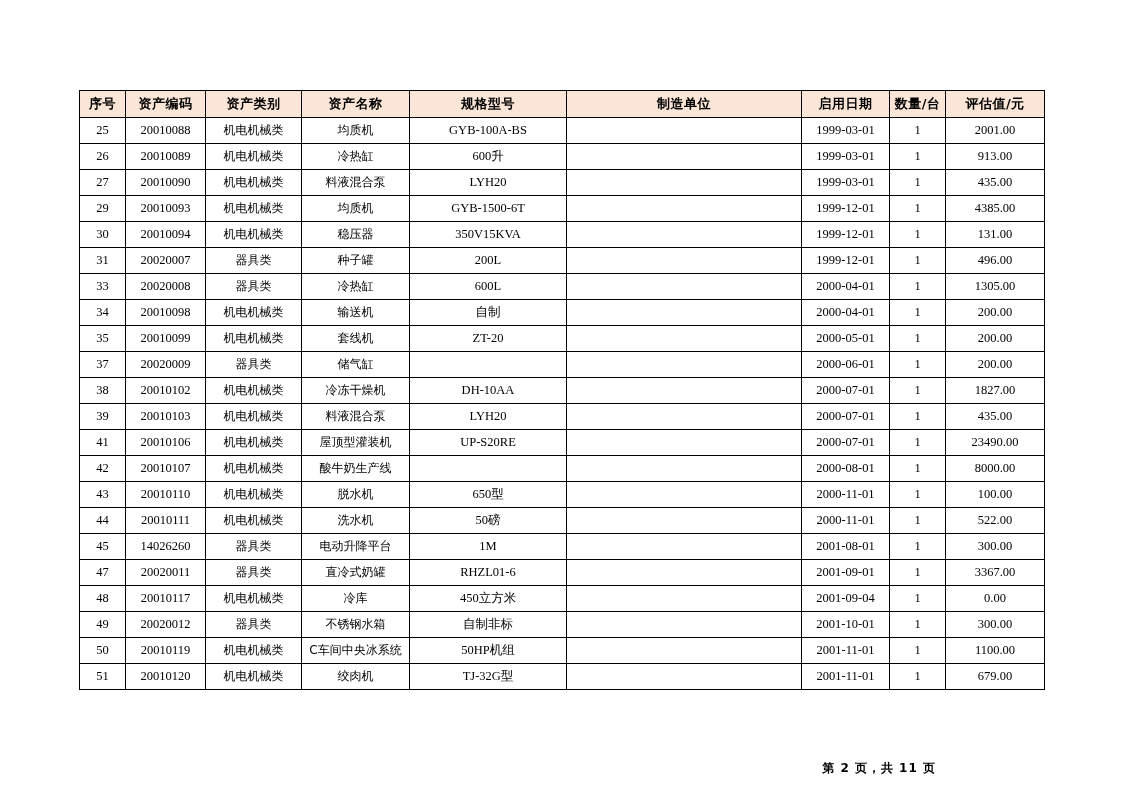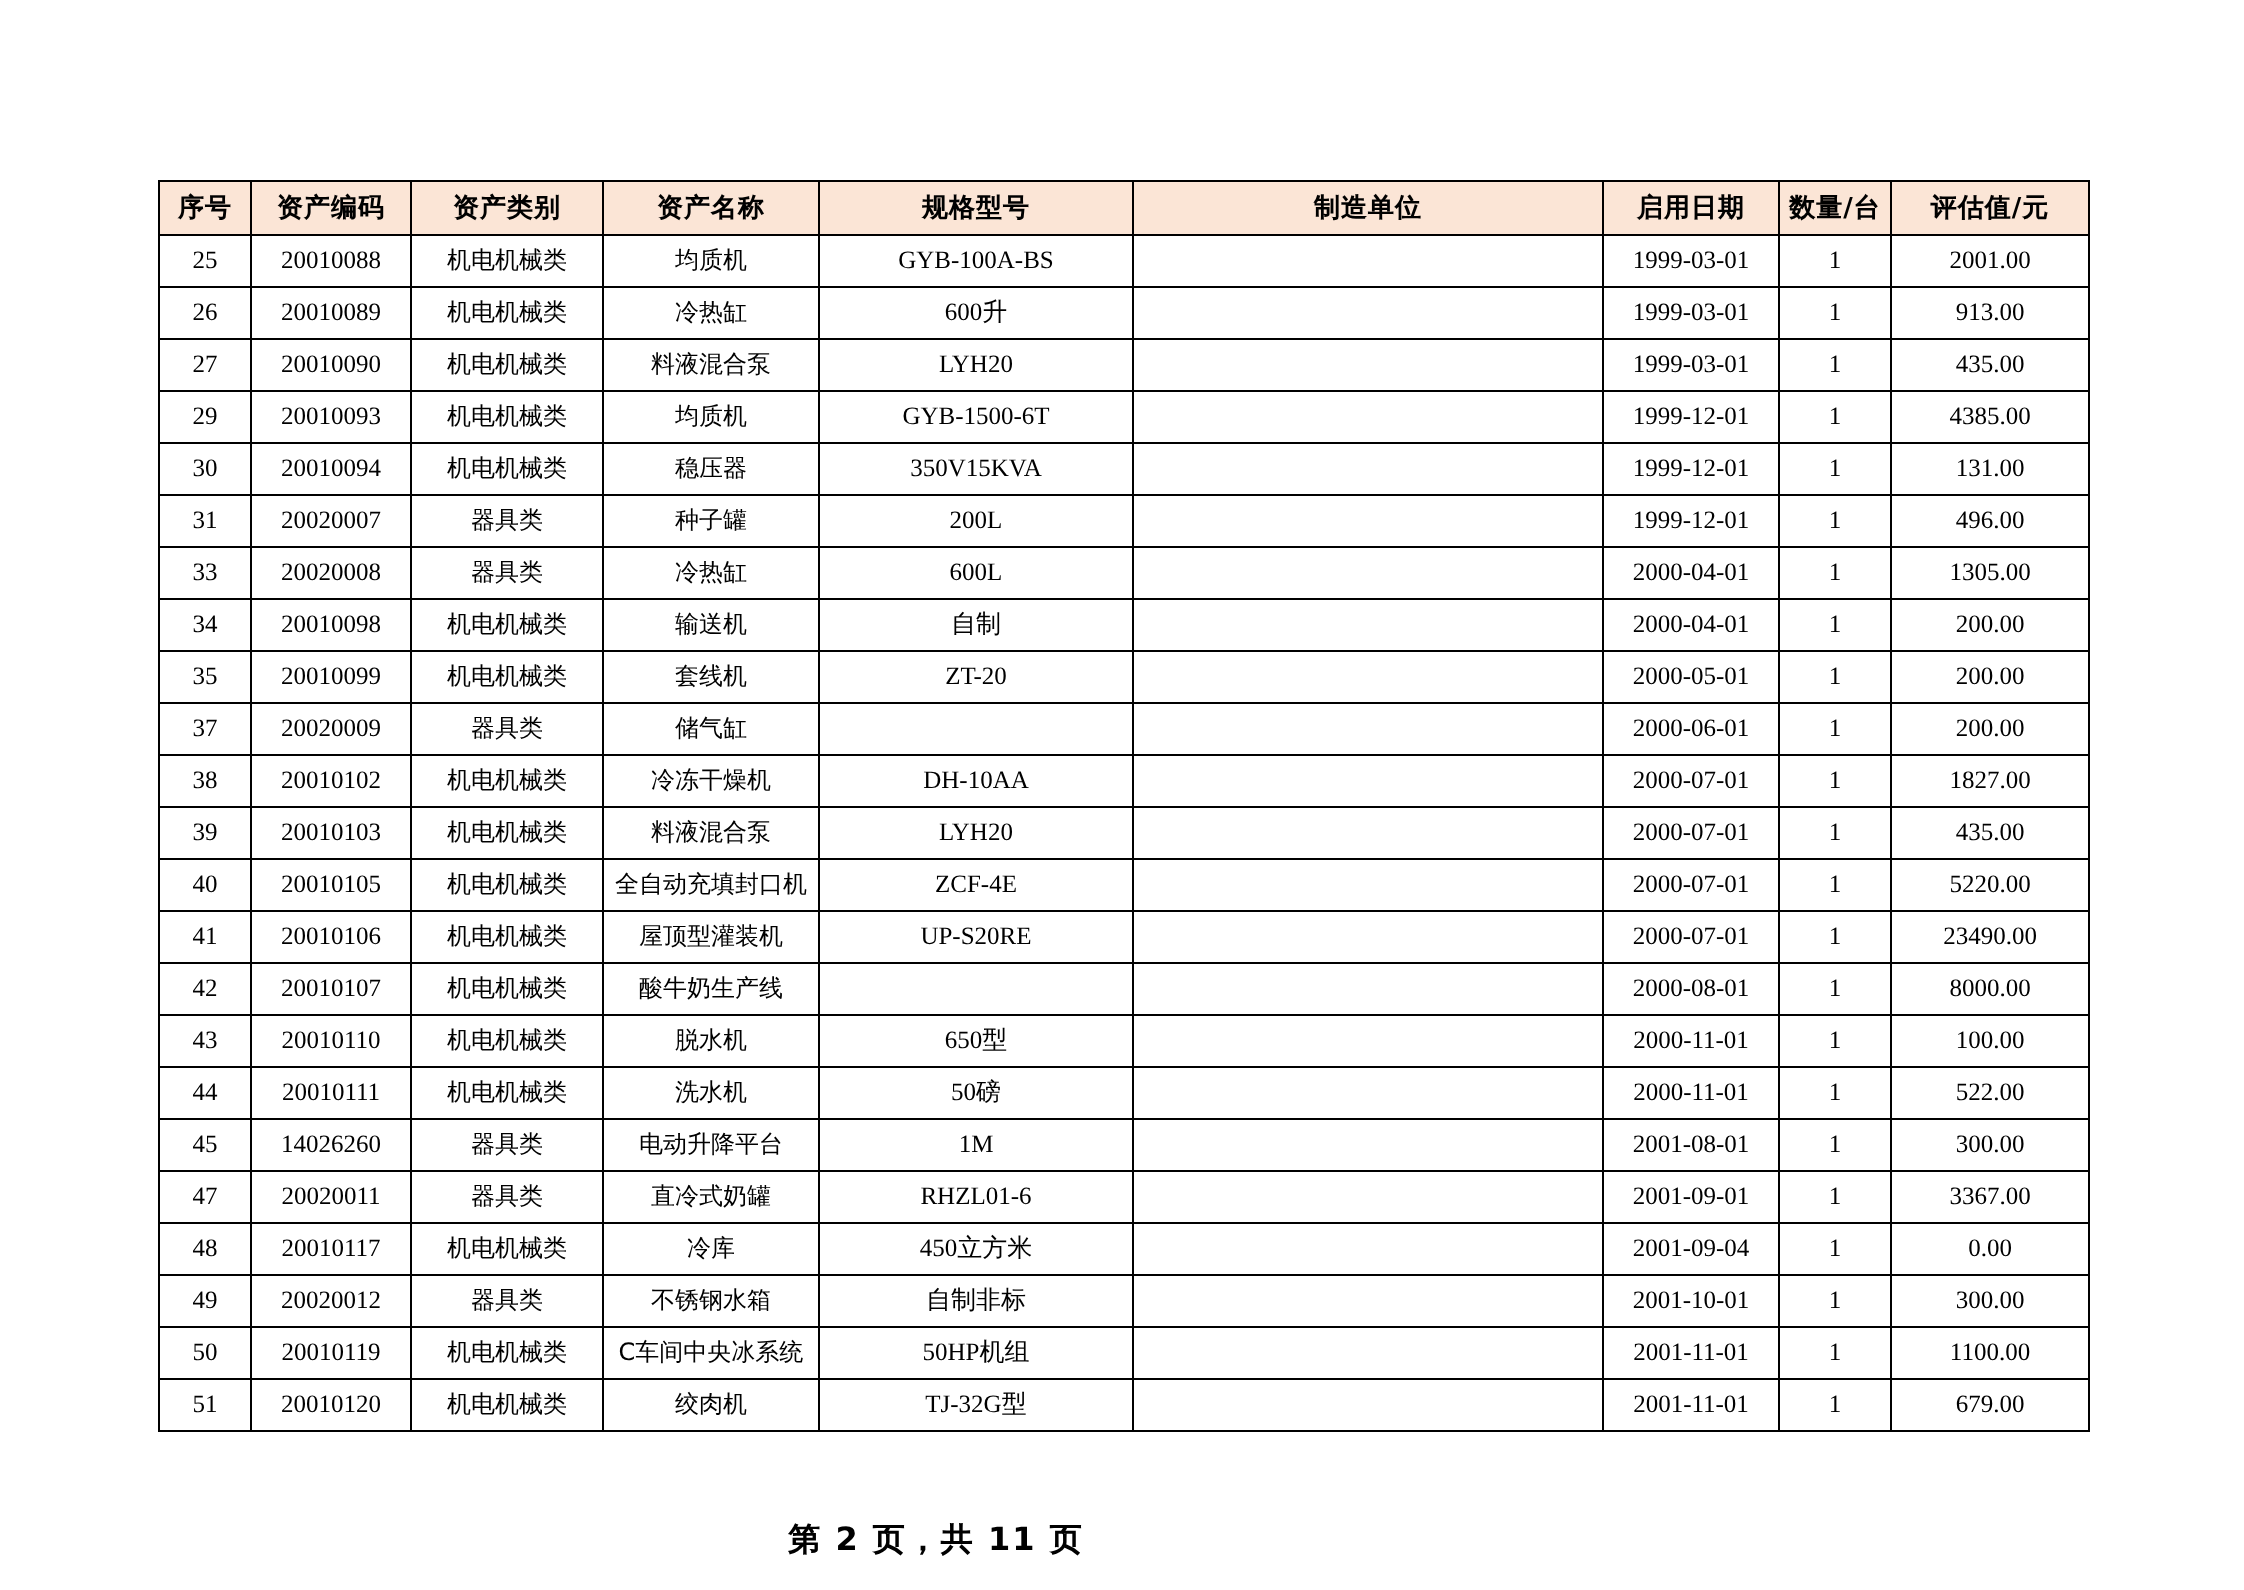--- a/index.html
+++ b/index.html
@@ -76,23 +76,23 @@
   thead th.cn {
     font-family: "DejaVu Sans", "Liberation Sans", sans-serif;
     font-size: 12.5px;
     font-weight: bold;
   }
   .footer {
     position: absolute;
     left: 0;
     top: 742px;
     width: 936px;
-    text-align: center;
+    text-align: right;
     font-family: "DejaVu Sans", "Liberation Sans", sans-serif;
-    font-size: 16px;
+    font-size: 12px;
     font-weight: bold;
     letter-spacing: 1px;
   }
 </style>
 </head>
 <body>
 
 <div class="page">
 
   <div class="table-wrap">
@@ -248,31 +248,20 @@
             <td class="num-cell">20010103</td>
             <td class="cn">机电机械类</td>
             <td class="cn">料液混合泵</td>
             <td class="num-cell">LYH20</td>
             <td class="cn"></td>
             <td class="num-cell">2000-07-01</td>
             <td class="num-cell">1</td>
             <td class="value-cell">435.00</td>
           </tr>
           <tr>
-            <td class="num-cell">40</td>
-            <td class="num-cell">20010105</td>
-            <td class="cn">机电机械类</td>
-            <td class="cn">全自动充填封口机</td>
-            <td class="num-cell">ZCF-4E</td>
-            <td class="cn"></td>
-            <td class="num-cell">2000-07-01</td>
-            <td class="num-cell">1</td>
-            <td class="value-cell">5220.00</td>
-          </tr>
-          <tr>
             <td class="num-cell">41</td>
             <td class="num-cell">20010106</td>
             <td class="cn">机电机械类</td>
             <td class="cn">屋顶型灌装机</td>
             <td class="num-cell">UP-S20RE</td>
             <td class="cn"></td>
             <td class="num-cell">2000-07-01</td>
             <td class="num-cell">1</td>
             <td class="value-cell">23490.00</td>
           </tr>

